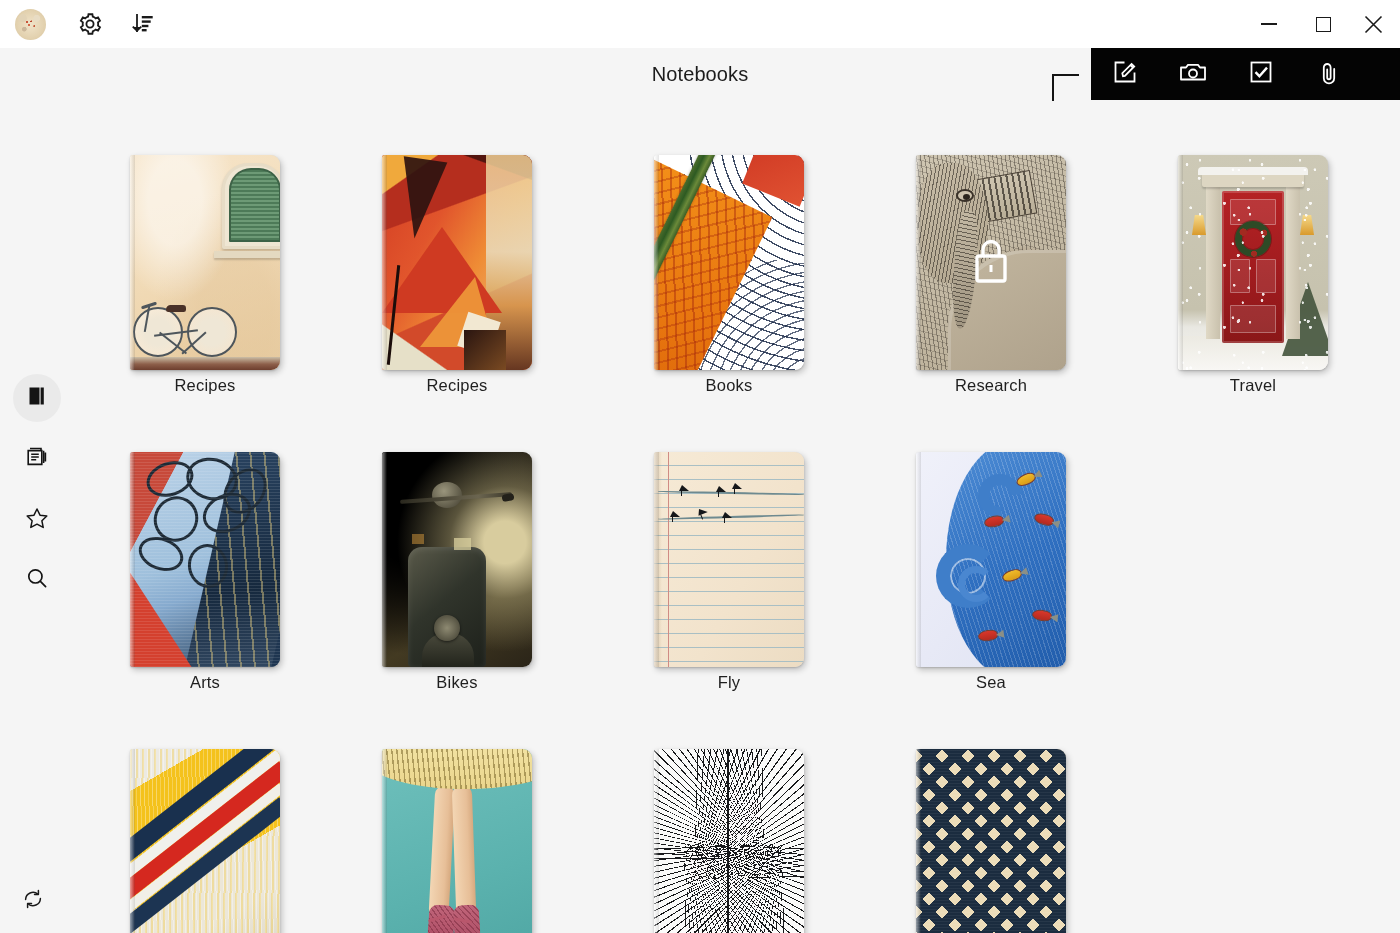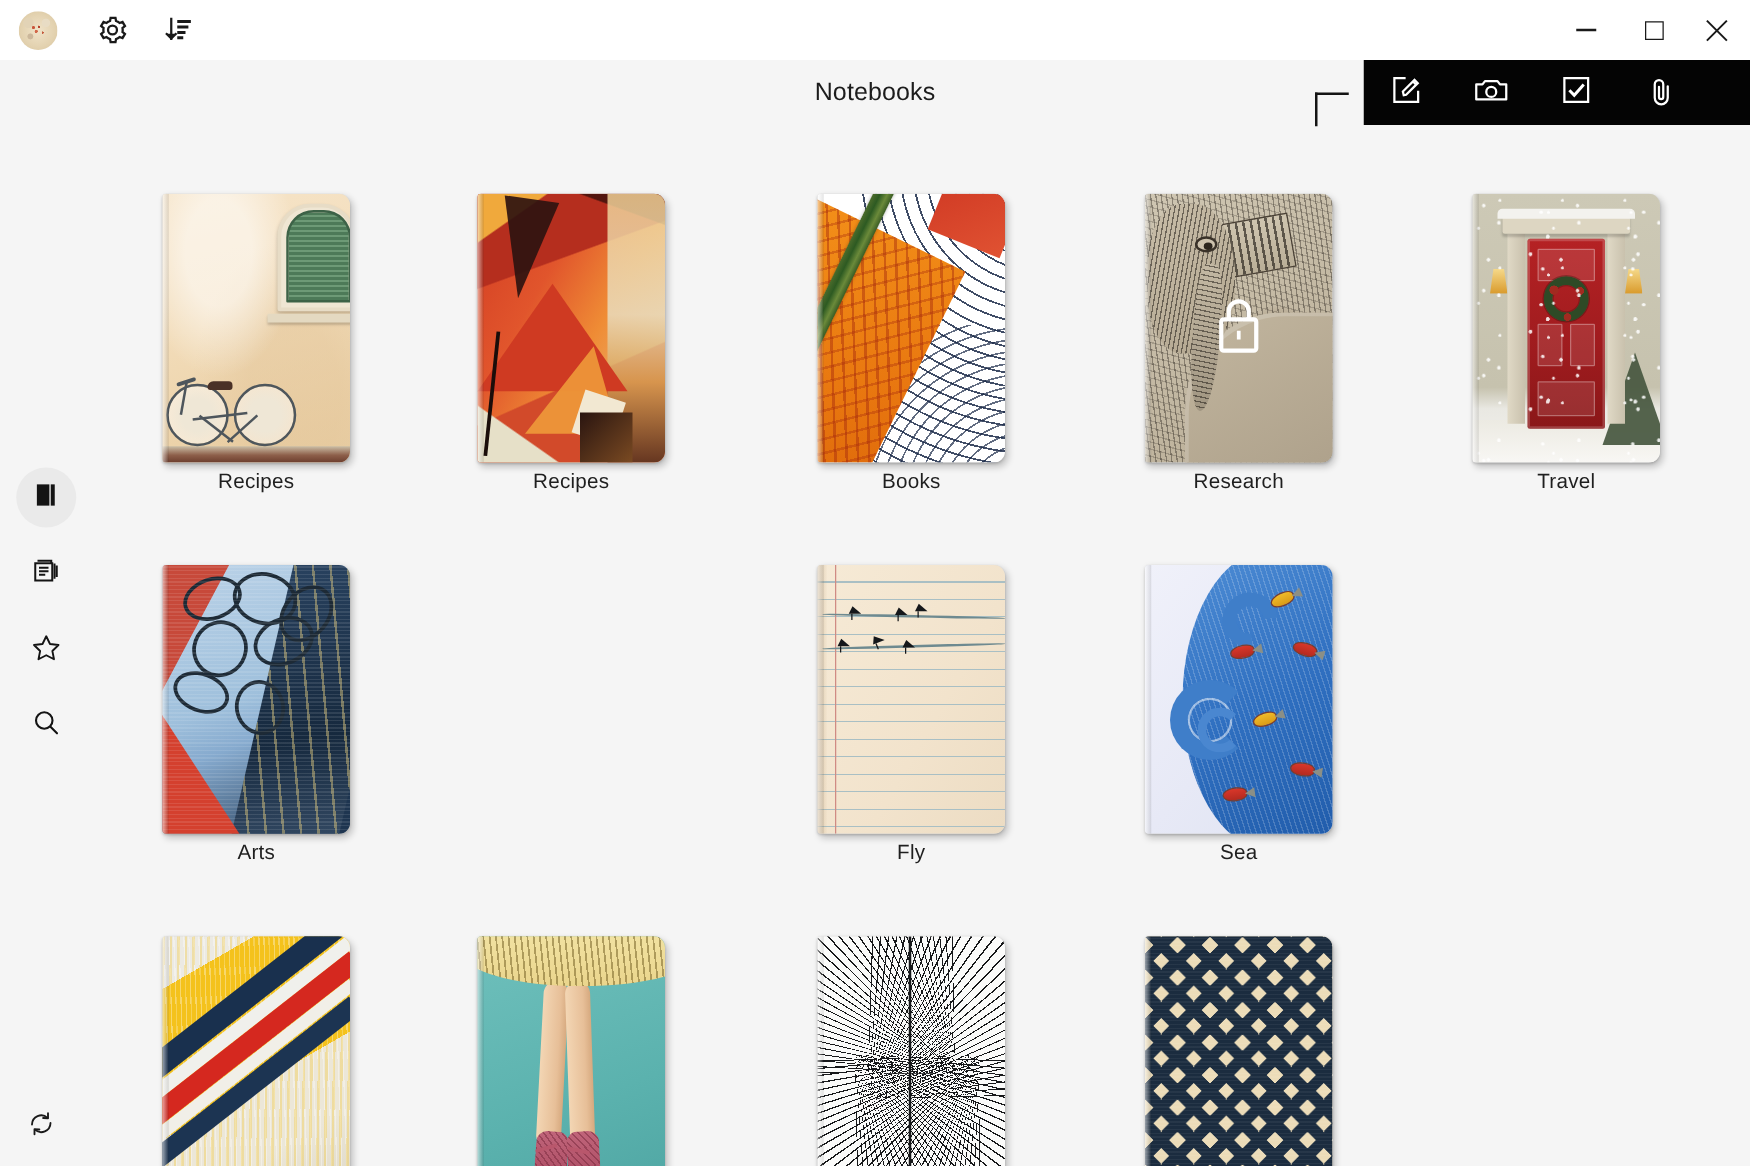--- a/index.html
+++ b/index.html
@@ -951,20 +951,38 @@
                 <div class="sq s5"></div>
                 <div class="sq s6"></div>
               <div class="sq s7"></div>
                 <div class="tex"></div>
             </div>
           </div>
         </div>
         <div class="cover-label">Arts</div>
       </div>
 
+      <div class="cell c1">
+        <div class="cover-wrap">
+          <div class="cover">
+              <span class="spine"></span>
+            <div class="art-bikes">
+              <div class="body"></div>
+                <div class="fender"></div>
+              <div class="hubcap"></div>
+                <div class="light"></div>
+              <div class="handle"></div>
+                <div class="mirror"></div>
+              <div class="plate"></div>
+                <div class="badge"></div>
+            </div>
+          </div>
+        </div>
+        <div class="cover-label">Bikes</div>
+      </div>
 
       <div class="cell c3">
         <div class="cover-wrap">
           <div class="cover">
               <span class="spine"></span>
             <div class="art-sea">
               <div class="wave"></div>
               <div class="spiral-a"></div>
                 <div class="spiral-b"></div>
               <div class="fish yel f1"></div>

